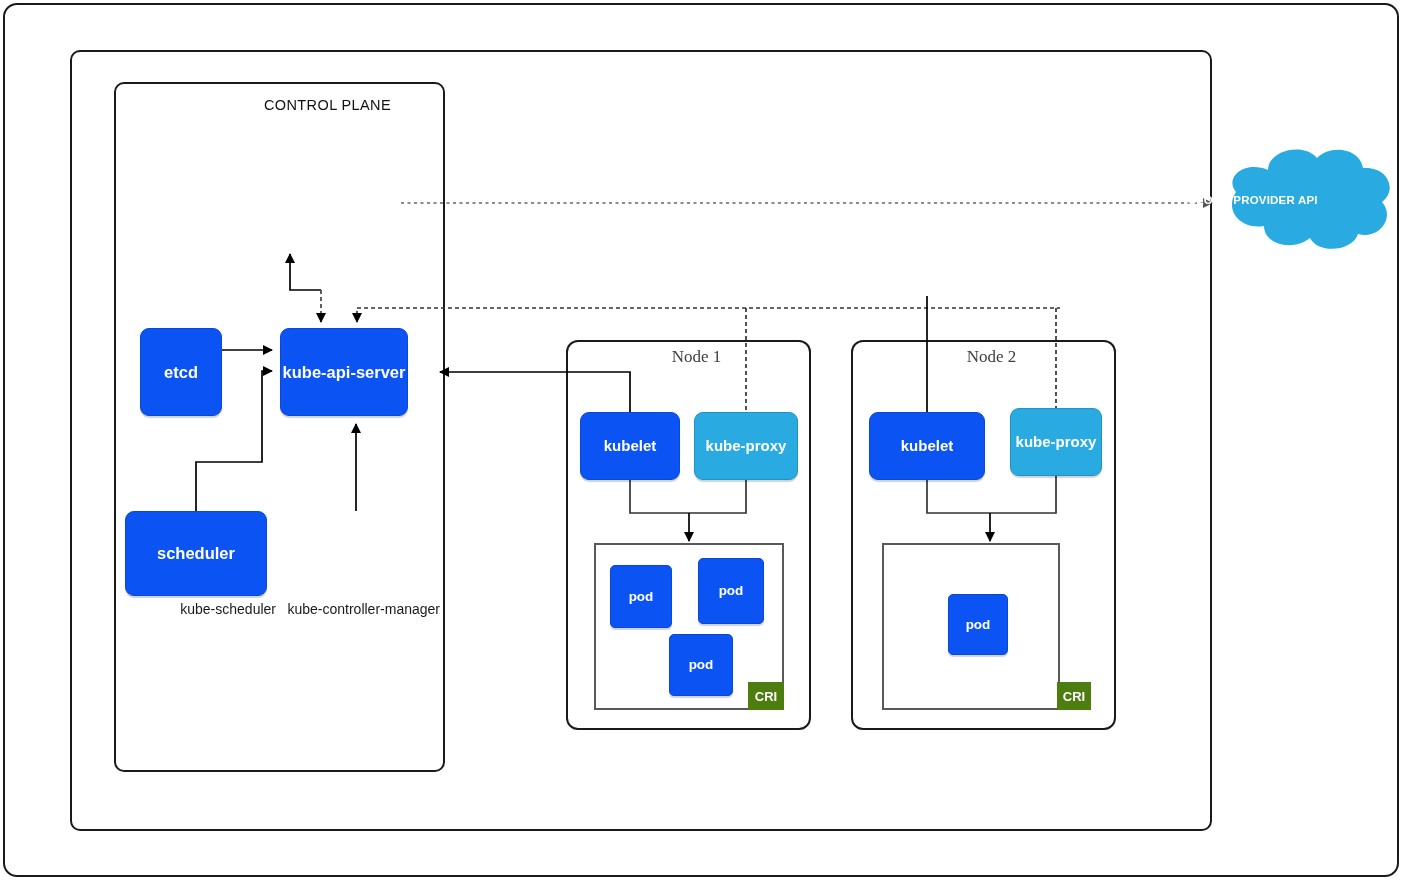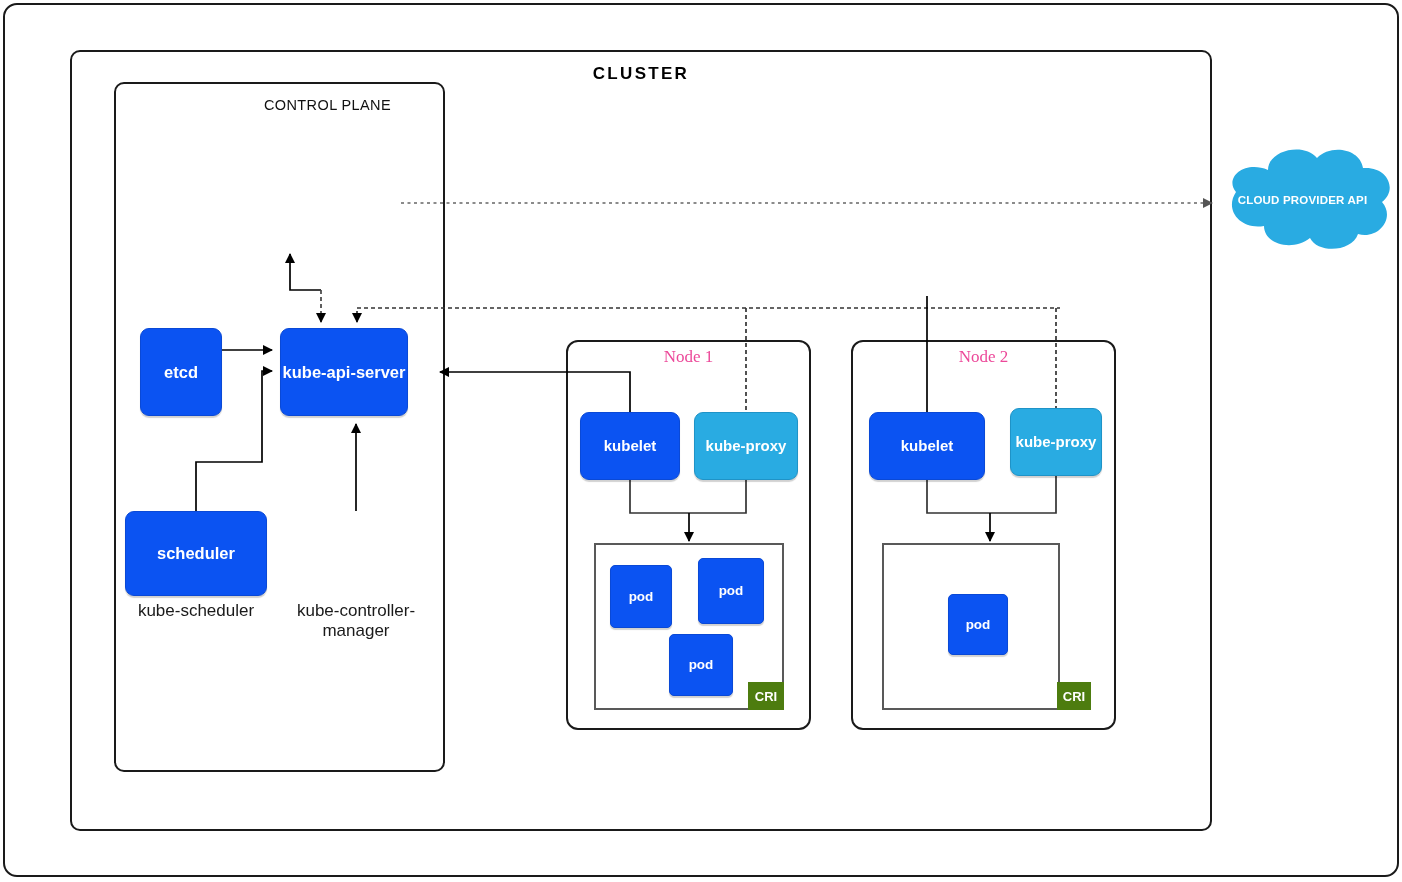--- a/index.html
+++ b/index.html
@@ -62,22 +62,23 @@
     left: 114px; top: 97px; width: 331px;
     text-align: center;
     font-size: 14.5px;
     color: #111;
     letter-spacing: 0.4px;
     margin-left: 48px;
   }
   .title-node {
     font-family: "Liberation Serif", serif;
     font-size: 17px;
-    color: #ec4899;
-    text-align: center;
+    color: #404040;
+    text-align: center;
+    margin-left: 8px;
   }
   .title-node1 { left: 566px; top: 347px; width: 245px; }
   .title-node2 { left: 851px; top: 347px; width: 265px; }
 
   
   .comp {
     position: absolute;
     box-sizing: border-box;
     border-radius: 9px;
     display: flex;
@@ -127,33 +128,33 @@
     display: flex;
     align-items: center;
     justify-content: center;
   }
   .cri-badge1 { left: 748px; top: 682px; width: 36px; height: 28px; }
   .cri-badge2 { left: 1057px; top: 682px; width: 34px; height: 28px; }
 
   
   .caption {
     position: absolute;
-    font-size: 17px;
+    font-size: 14px;
     color: #1a1a1a;
-    text-align: center;
+    text-align: right;
   }
   .cap-sched { left: 116px; top: 601px; width: 160px; }
   .cap-ctrl  { left: 272px; top: 601px; width: 168px; }
 
   
   .cloud-wrap { left: 1222px; top: 140px; width: 178px; height: 115px; }
   .cloud-label {
     position: absolute;
-    left: 1220px; top: 194px; width: 165px;
-    text-align: center;
+    left: 1188px; top: 194px; width: 165px;
+    text-align: left;
     color: #ffffff;
     font-weight: bold;
     font-size: 11.5px;
     letter-spacing: 0.2px;
     pointer-events: none;
   }
 
   
   #wires {
     position: absolute;
@@ -168,21 +169,20 @@
 <div id="stage">
 
   <div class="box frame-outer"></div>
   <div class="box frame-cluster"></div>
   <div class="box frame-controlplane"></div>
   <div class="box frame-node frame-node1"></div>
   <div class="box frame-node frame-node2"></div>
   <div class="box frame-cri frame-cri1"></div>
   <div class="box frame-cri frame-cri2"></div>
 
-  <div class="box title-cluster">CLUSTER</div>
   <div class="box title-controlplane">CONTROL PLANE</div>
   <div class="box title-node title-node1">Node 1</div>
   <div class="box title-node title-node2">Node 2</div>
 
   <svg id="wires" viewBox="0 0 1402 882" xmlns="http://www.w3.org/2000/svg">
     <defs>
       <marker id="ah" viewBox="0 0 10 10" refX="9" refY="5" markerWidth="6" markerHeight="6" orient="auto-start-reverse">
         <path d="M 0 0 L 10 5 L 0 10 z" fill="#000"></path>
       </marker>
       <marker id="ahg" viewBox="0 0 10 10" refX="9" refY="5" markerWidth="6" markerHeight="6" orient="auto-start-reverse">

